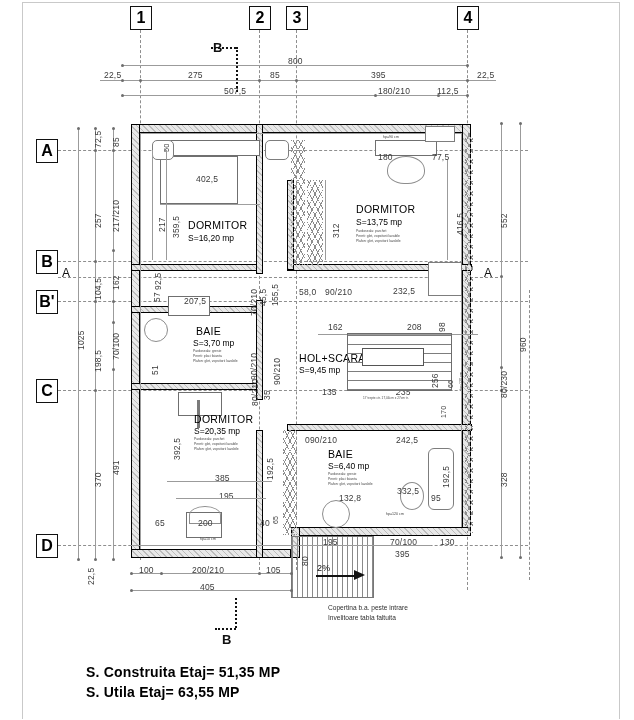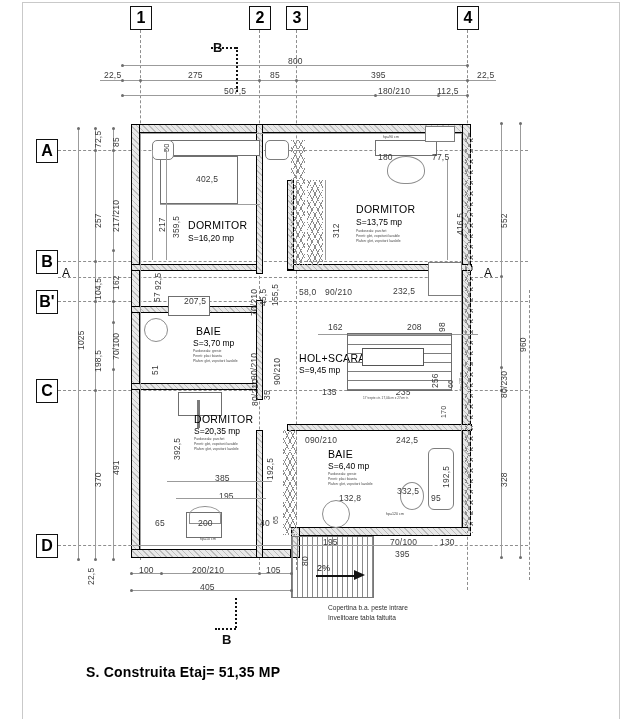--- a/index.html
+++ b/index.html
@@ -328,13 +328,14 @@
   <div class="dimline" style="left:131px;top:590px;width:160px;"></div>
   <div class="tick" style="left:130px;top:589px;"></div>
   <div class="tick" style="left:290px;top:589px;"></div>
   <div class="dimtxt" style="left:200px;top:582px;">405</div>
 
   <div class="secdash-v" style="left:235px;top:598px;height:30px;"></div>
   <div class="secdash-h" style="left:215px;top:628px;width:21px;"></div>
   <div class="secmark" style="left:222px;top:632px;">B</div>
 
   <div class="caption" style="left:86px;top:664px;">S. Construita Etaj= 51,35 MP</div>
+  <div class="caption" style="left:86px;top:684px;">S. Utila Etaj= 63,55 MP</div>
 </div>
 
 </body></html>

